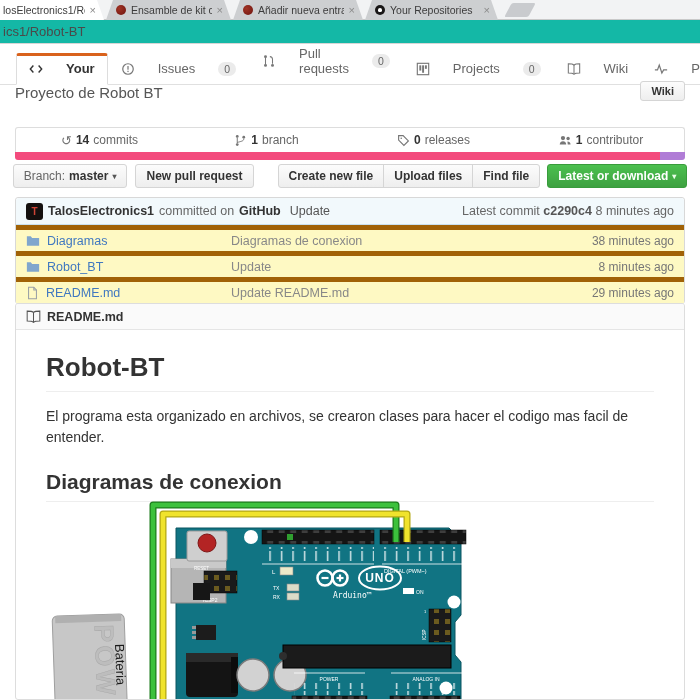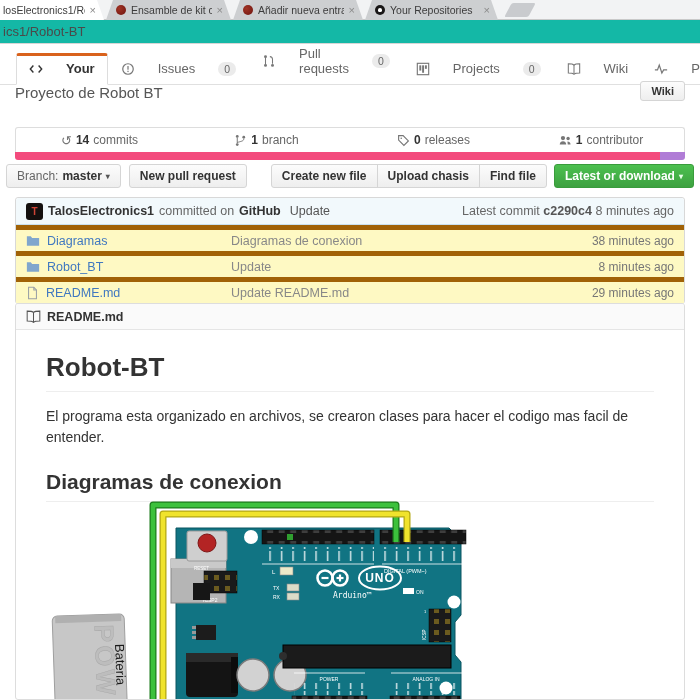--- a/index.html
+++ b/index.html
@@ -232,21 +232,21 @@
     <button class="btn">
       <span class="light">Branch:</span>
       <span>master</span>
       <span class="caret">▾</span>
     </button>
     <button class="btn">New pull request</button>
   </div>
   <div class="tb-right">
     <div class="btn-group">
       <button class="btn">Create new file</button>
-      <button class="btn">Upload chasis</button>
+      <button class="btn">Upload files</button>
       <button class="btn">Find file</button>
     </div>
     <button class="btn btn-green">
       <span>Latest or download</span>
       <span class="caret">▾</span>
     </button>
   </div>
 </div>
 
 <div class="filesbox">

